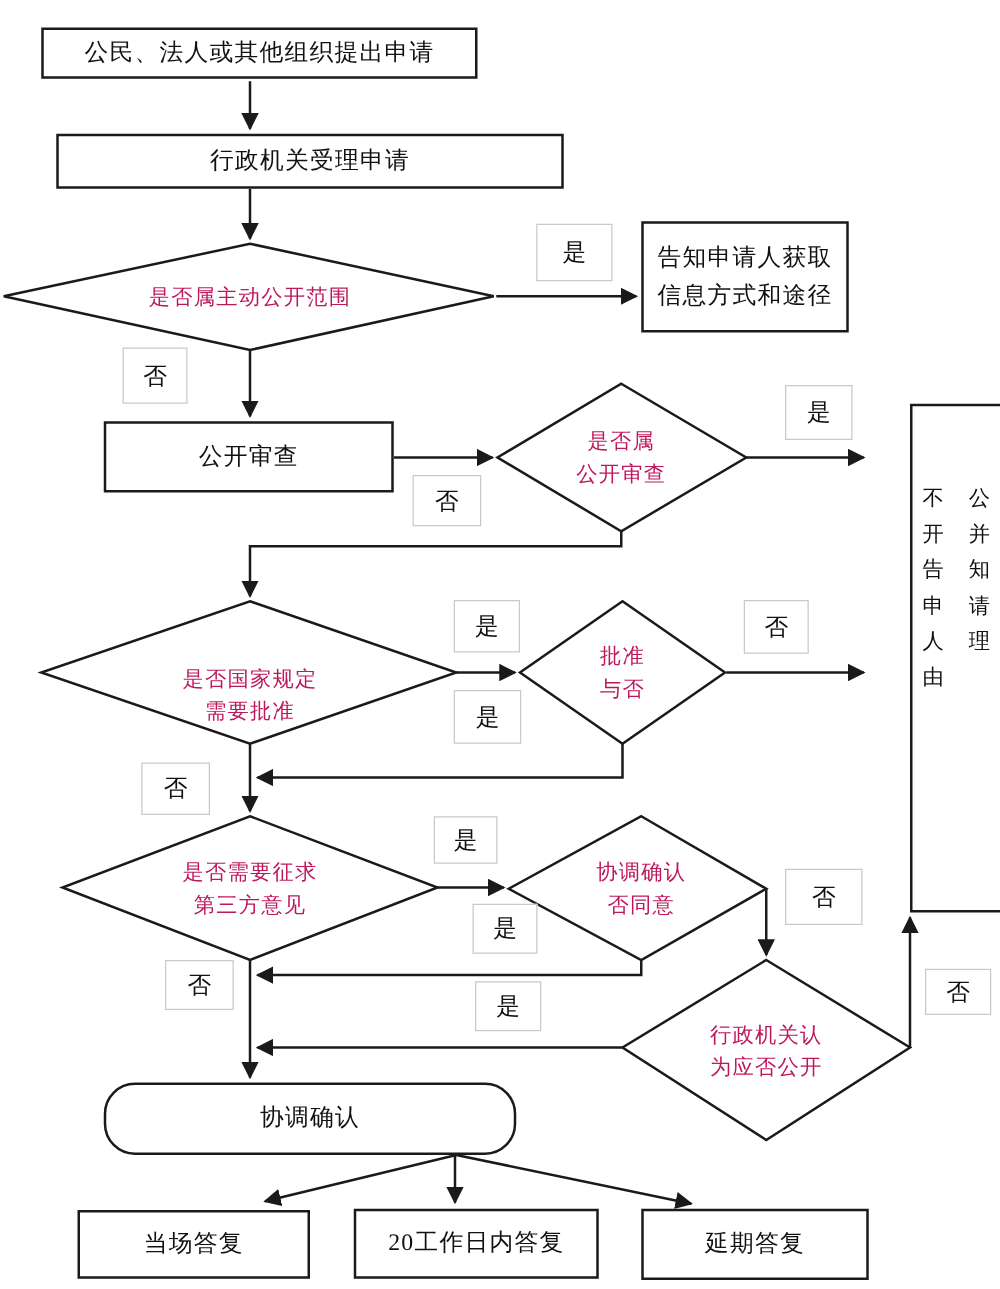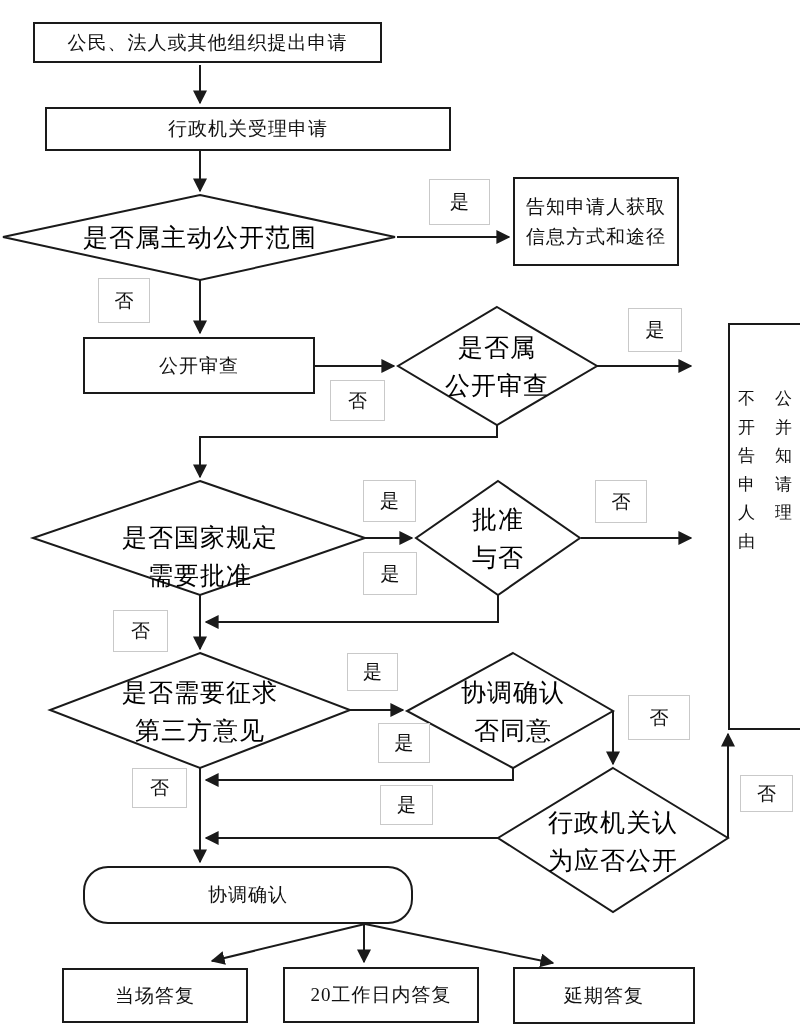--- a/index.html
+++ b/index.html
@@ -14,21 +14,21 @@
     border:2px solid #1a1a1a; display:flex; align-items:center; justify-content:center;
     text-align:center; font-size:19px; letter-spacing:1px; line-height:1.55;
     white-space:pre; color:#111;
   }
   .node--tall {
     align-items:flex-start; justify-content:flex-start; text-align:left;
     padding:60px 0 0 8px; font-size:17px; letter-spacing:20px; line-height:28.5px;
   }
   .dtext {
     position:absolute; transform:translate(-50%,-50%); text-align:center;
-    font-size:25px; letter-spacing:1px; line-height:1.5; white-space:pre; color:#000000;
+    font-size:17px; letter-spacing:1px; line-height:1.5; white-space:pre; color:#be185d;
   }
   .blabel {
     position:absolute; box-sizing:border-box; background:#fff;
     border:1px solid #c9c9c9; display:flex; align-items:center; justify-content:center;
     font-size:19px; color:#111;
   }
 </style>
 </head>
 <body>
 

